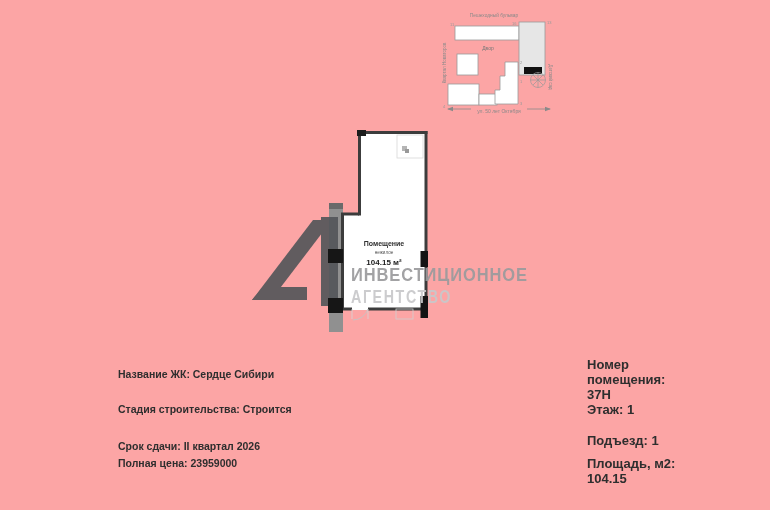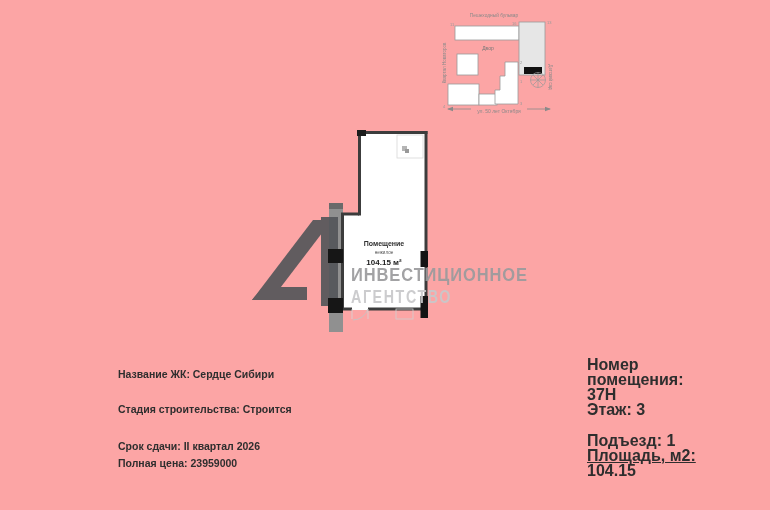--- a/index.html
+++ b/index.html
@@ -5,24 +5,24 @@
   html,body{margin:0;padding:0;background:#ffffff;}
   #canvas{position:relative;width:770px;height:510px;background:#fca5a5;overflow:hidden;
           font-family:"Liberation Sans", sans-serif;}
   #plan-svg{position:absolute;left:0;top:0;}
   .info-left{position:absolute;left:118px;top:366px;width:462px;
              font-size:10.5px;font-weight:700;line-height:17px;color:#2e2e2e;}
   .info-left .row-complex{margin-bottom:14px;}
   .info-left .row-stage{margin-top:18px;}
   .info-left .row-deadline{margin-top:20px;}
   .info-right{position:absolute;left:587px;top:357px;width:150px;
-              font-size:16px;font-weight:700;line-height:15px;color:#2e2e2e;}
+              font-size:13px;font-weight:700;line-height:15px;color:#2e2e2e;}
   .info-right .number-label{width:80px;}
   .info-right .row-entrance{margin-top:16px;}
-  .info-right .row-area-label{margin-top:0;white-space:nowrap;text-decoration:underline;}
+  .info-right .row-area-label{margin-top:8px;white-space:nowrap;}
   .svgtxt{font-family:"Liberation Sans", sans-serif;}
 </style>
 </head>
 <body>
 
 <div id="canvas">
 
 <svg id="plan-svg" width="770" height="510" viewBox="0 0 770 510">
 
   <g stroke-linecap="butt">
@@ -123,19 +123,19 @@
 <div class="info-left">
   <div class="row-complex">Название ЖК: Сердце Сибири</div>
   <div class="row-stage">Стадия строительства: Строится</div>
   <div class="row-deadline">Срок сдачи: II квартал 2026</div>
   <div>Полная цена: 23959000</div>
 </div>
 
 <div class="info-right">
   <div class="number-label">Номер помещения:</div>
   <div>37Н</div>
-  <div>Этаж: 3</div>
+  <div>Этаж: 1</div>
   <div class="row-entrance">Подъезд: 1</div>
   <div class="row-area-label">Площадь, м2:</div>
   <div>104.15</div>
 </div>
 
 </div>
 
 </body></html>

